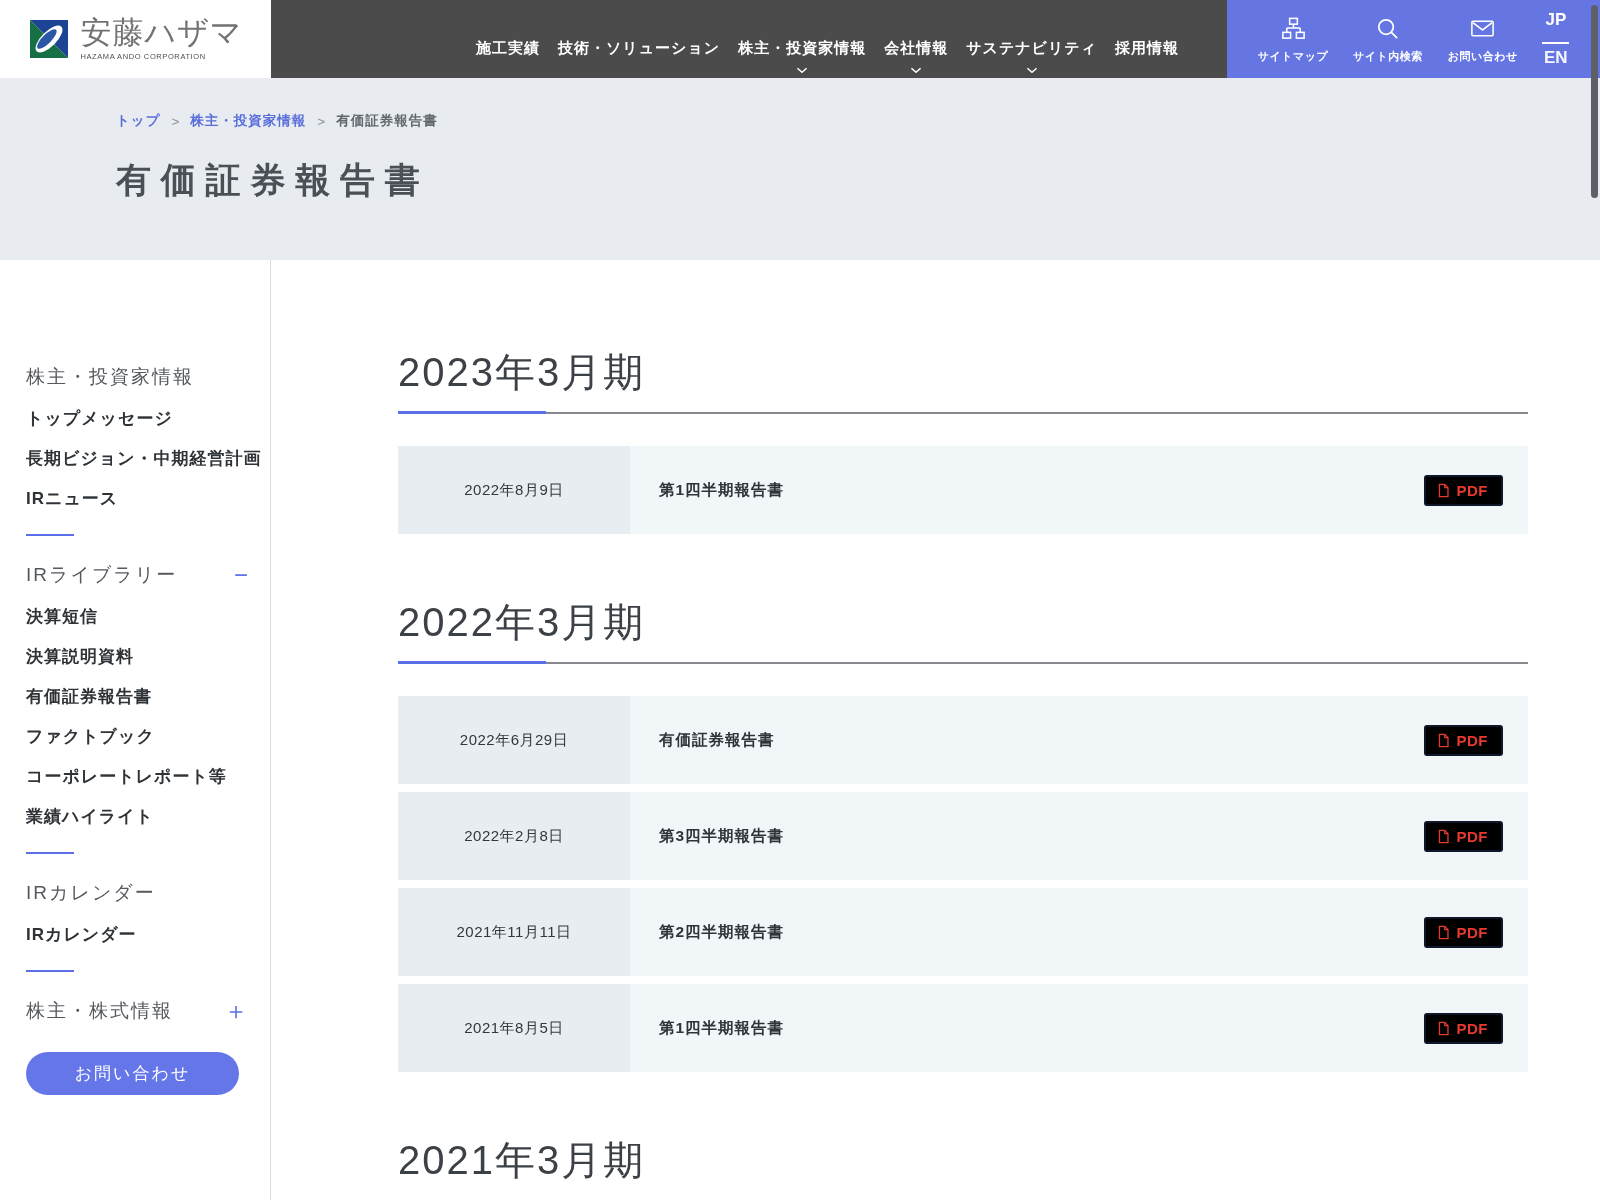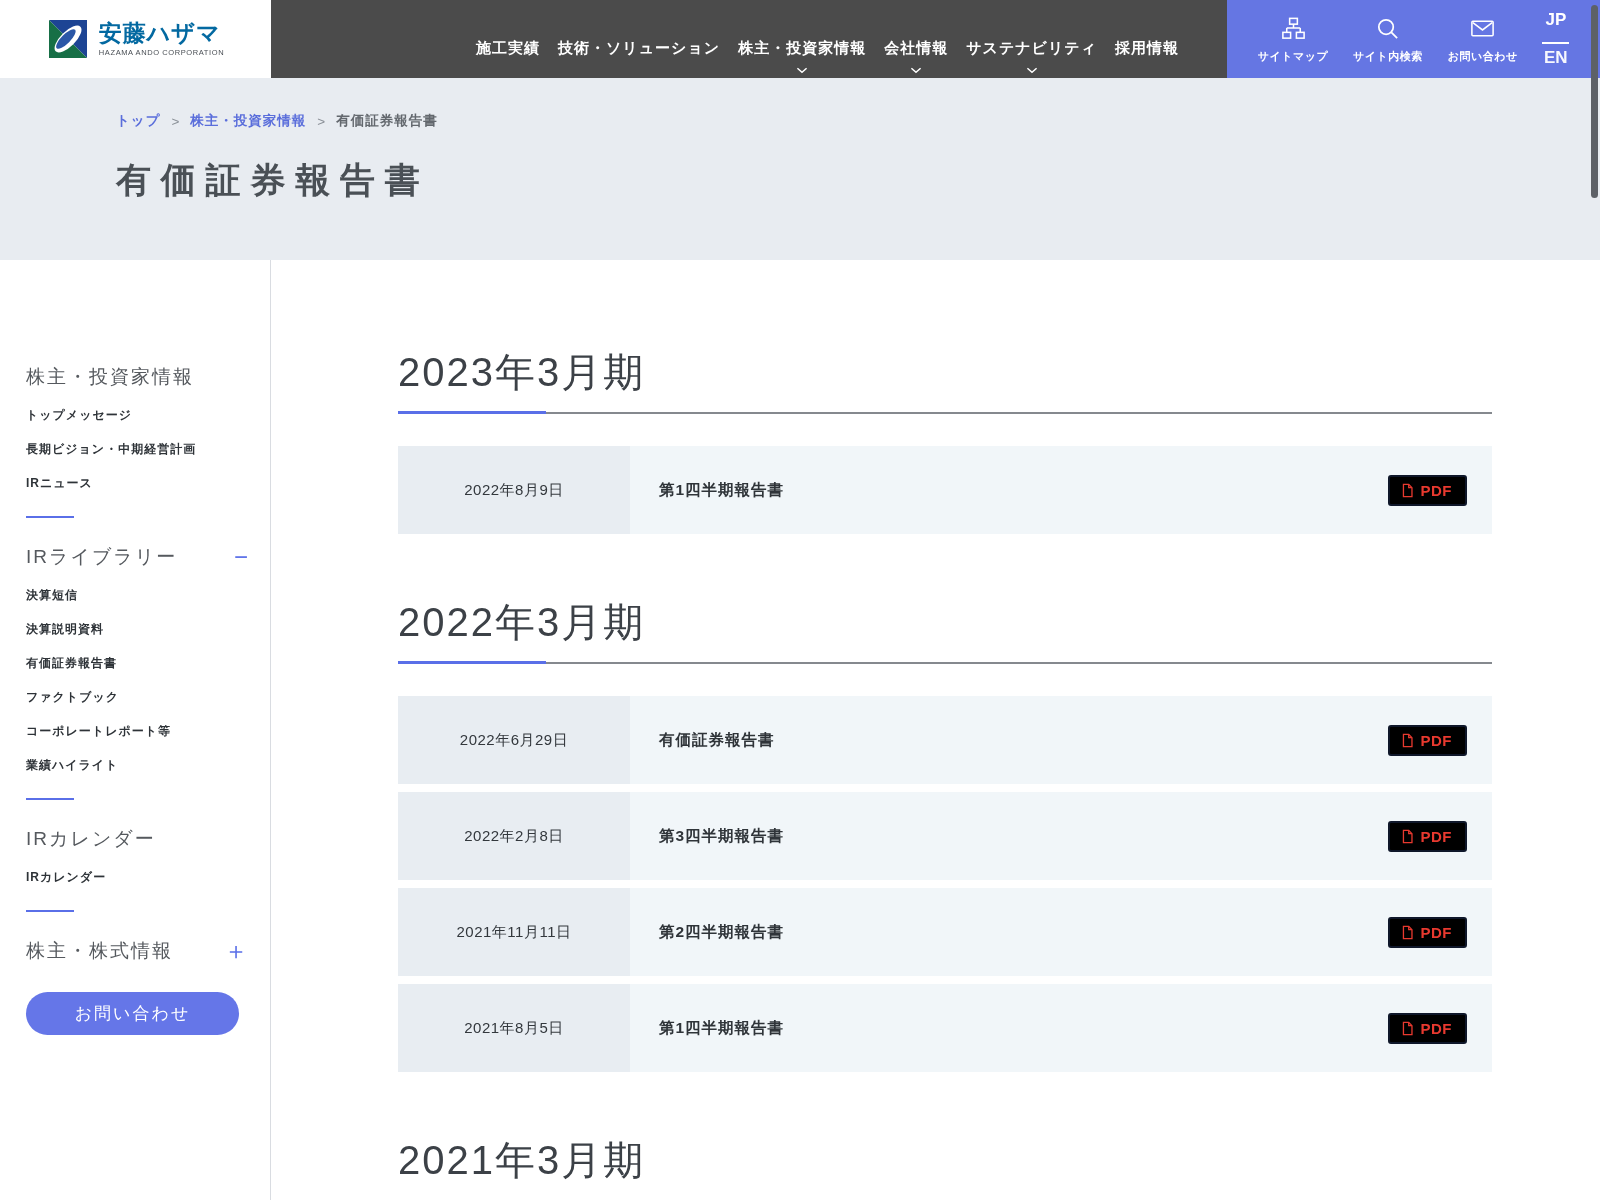--- a/index.html
+++ b/index.html
@@ -5,21 +5,21 @@
   * { margin: 0; padding: 0; box-sizing: border-box; }
   html, body { width: 1600px; height: 1200px; overflow: hidden; background: #ffffff;
     font-family: "Liberation Sans", "DejaVu Sans", sans-serif; }
 
   
   .header { display: flex; height: 78px; width: 100%; }
   .logo-box { width: 271px; background: #ffffff; display: flex; align-items: center;
     justify-content: center; gap: 10px; flex: none; }
   .logo-mark { width: 42px; height: 42px; flex: none; }
   .logo-text-col { display: flex; flex-direction: column; line-height: 1.1; }
-  .logo-title { font-size: 23px; font-weight: 700; color: #0369a1; letter-spacing: 1px; }
+  .logo-title { font-size: 31px; font-weight: 400; color: #737373; letter-spacing: 1px; }
   .logo-sub { font-size: 7.5px; color: #4a4f55; letter-spacing: 0.6px; margin-top: 3px; }
 
   .main-nav { flex: 1; background: #4b4b4b; display: flex; align-items: center;
     justify-content: space-between; padding: 18px 48px 0 205px; }
   .nav-item { position: relative; color: #ffffff; font-size: 15px; font-weight: 600;
     letter-spacing: 1px; cursor: pointer; height: 78px; display: flex; align-items: center; }
   .nav-chevron { position: absolute; bottom: 13px; left: 50%; transform: translateX(-50%);
     line-height: 0; }
 
   .util-panel { width: 373px; flex: none; background: #6576e3; display: flex;
@@ -46,31 +46,31 @@
   
   .content-wrap { display: flex; height: 940px; }
   .sidebar { width: 271px; flex: none; border-right: 1px solid #d9dce1;
     padding: 104px 0 0 26px; }
   .side-group-head { display: flex; align-items: center; justify-content: space-between;
     padding-right: 22px; }
   .side-group-title { font-size: 19px; font-weight: 400; color: #55595e;
     letter-spacing: 2px; }
   .side-toggle { color: #5a6fe8; font-size: 24px; font-weight: 300; line-height: 1;
     cursor: pointer; }
-  .side-item { font-size: 12px; font-weight: 700; color: #2e3338; letter-spacing: 1px;
+  .side-item { font-size: 17px; font-weight: 700; color: #2e3338; letter-spacing: 1px;
     margin-top: 17px; cursor: pointer; }
   .side-group { margin-bottom: 6px; }
   .side-divider { width: 48px; height: 2px; background: #5a6fe8; margin: 24px 0 26px; }
   .contact-btn { margin-top: 28px; width: 213px; height: 43px; border-radius: 22px;
     background: #6576e8; color: #ffffff; font-size: 17px; letter-spacing: 2px;
     display: flex; align-items: center; justify-content: center; cursor: pointer;
     border: none; }
 
   
-  .main-col { flex: 1; padding: 88px 108px 0 127px; overflow: hidden; }
+  .main-col { flex: 1; padding: 88px 72px 0 127px; overflow: hidden; }
   .doc-section { margin-bottom: 64px; }
   .section-title { font-size: 40px; font-weight: 300; color: #3c4147; letter-spacing: 2px;
     line-height: 1.2; }
   .rule { margin-top: 16px; height: 2px; background: #85898e; position: relative; }
   .rule::before { content: ""; position: absolute; left: 0; top: -1px; width: 148px;
     height: 3px; background: #5a6fe8; }
   .rows { margin-top: 32px; }
   .report-row { display: flex; height: 88px; margin-bottom: 8px; }
   .row-date { width: 232px; flex: none; background: #e8edf2; display: flex;
     align-items: center; justify-content: center; font-size: 15px; color: #33383d;

